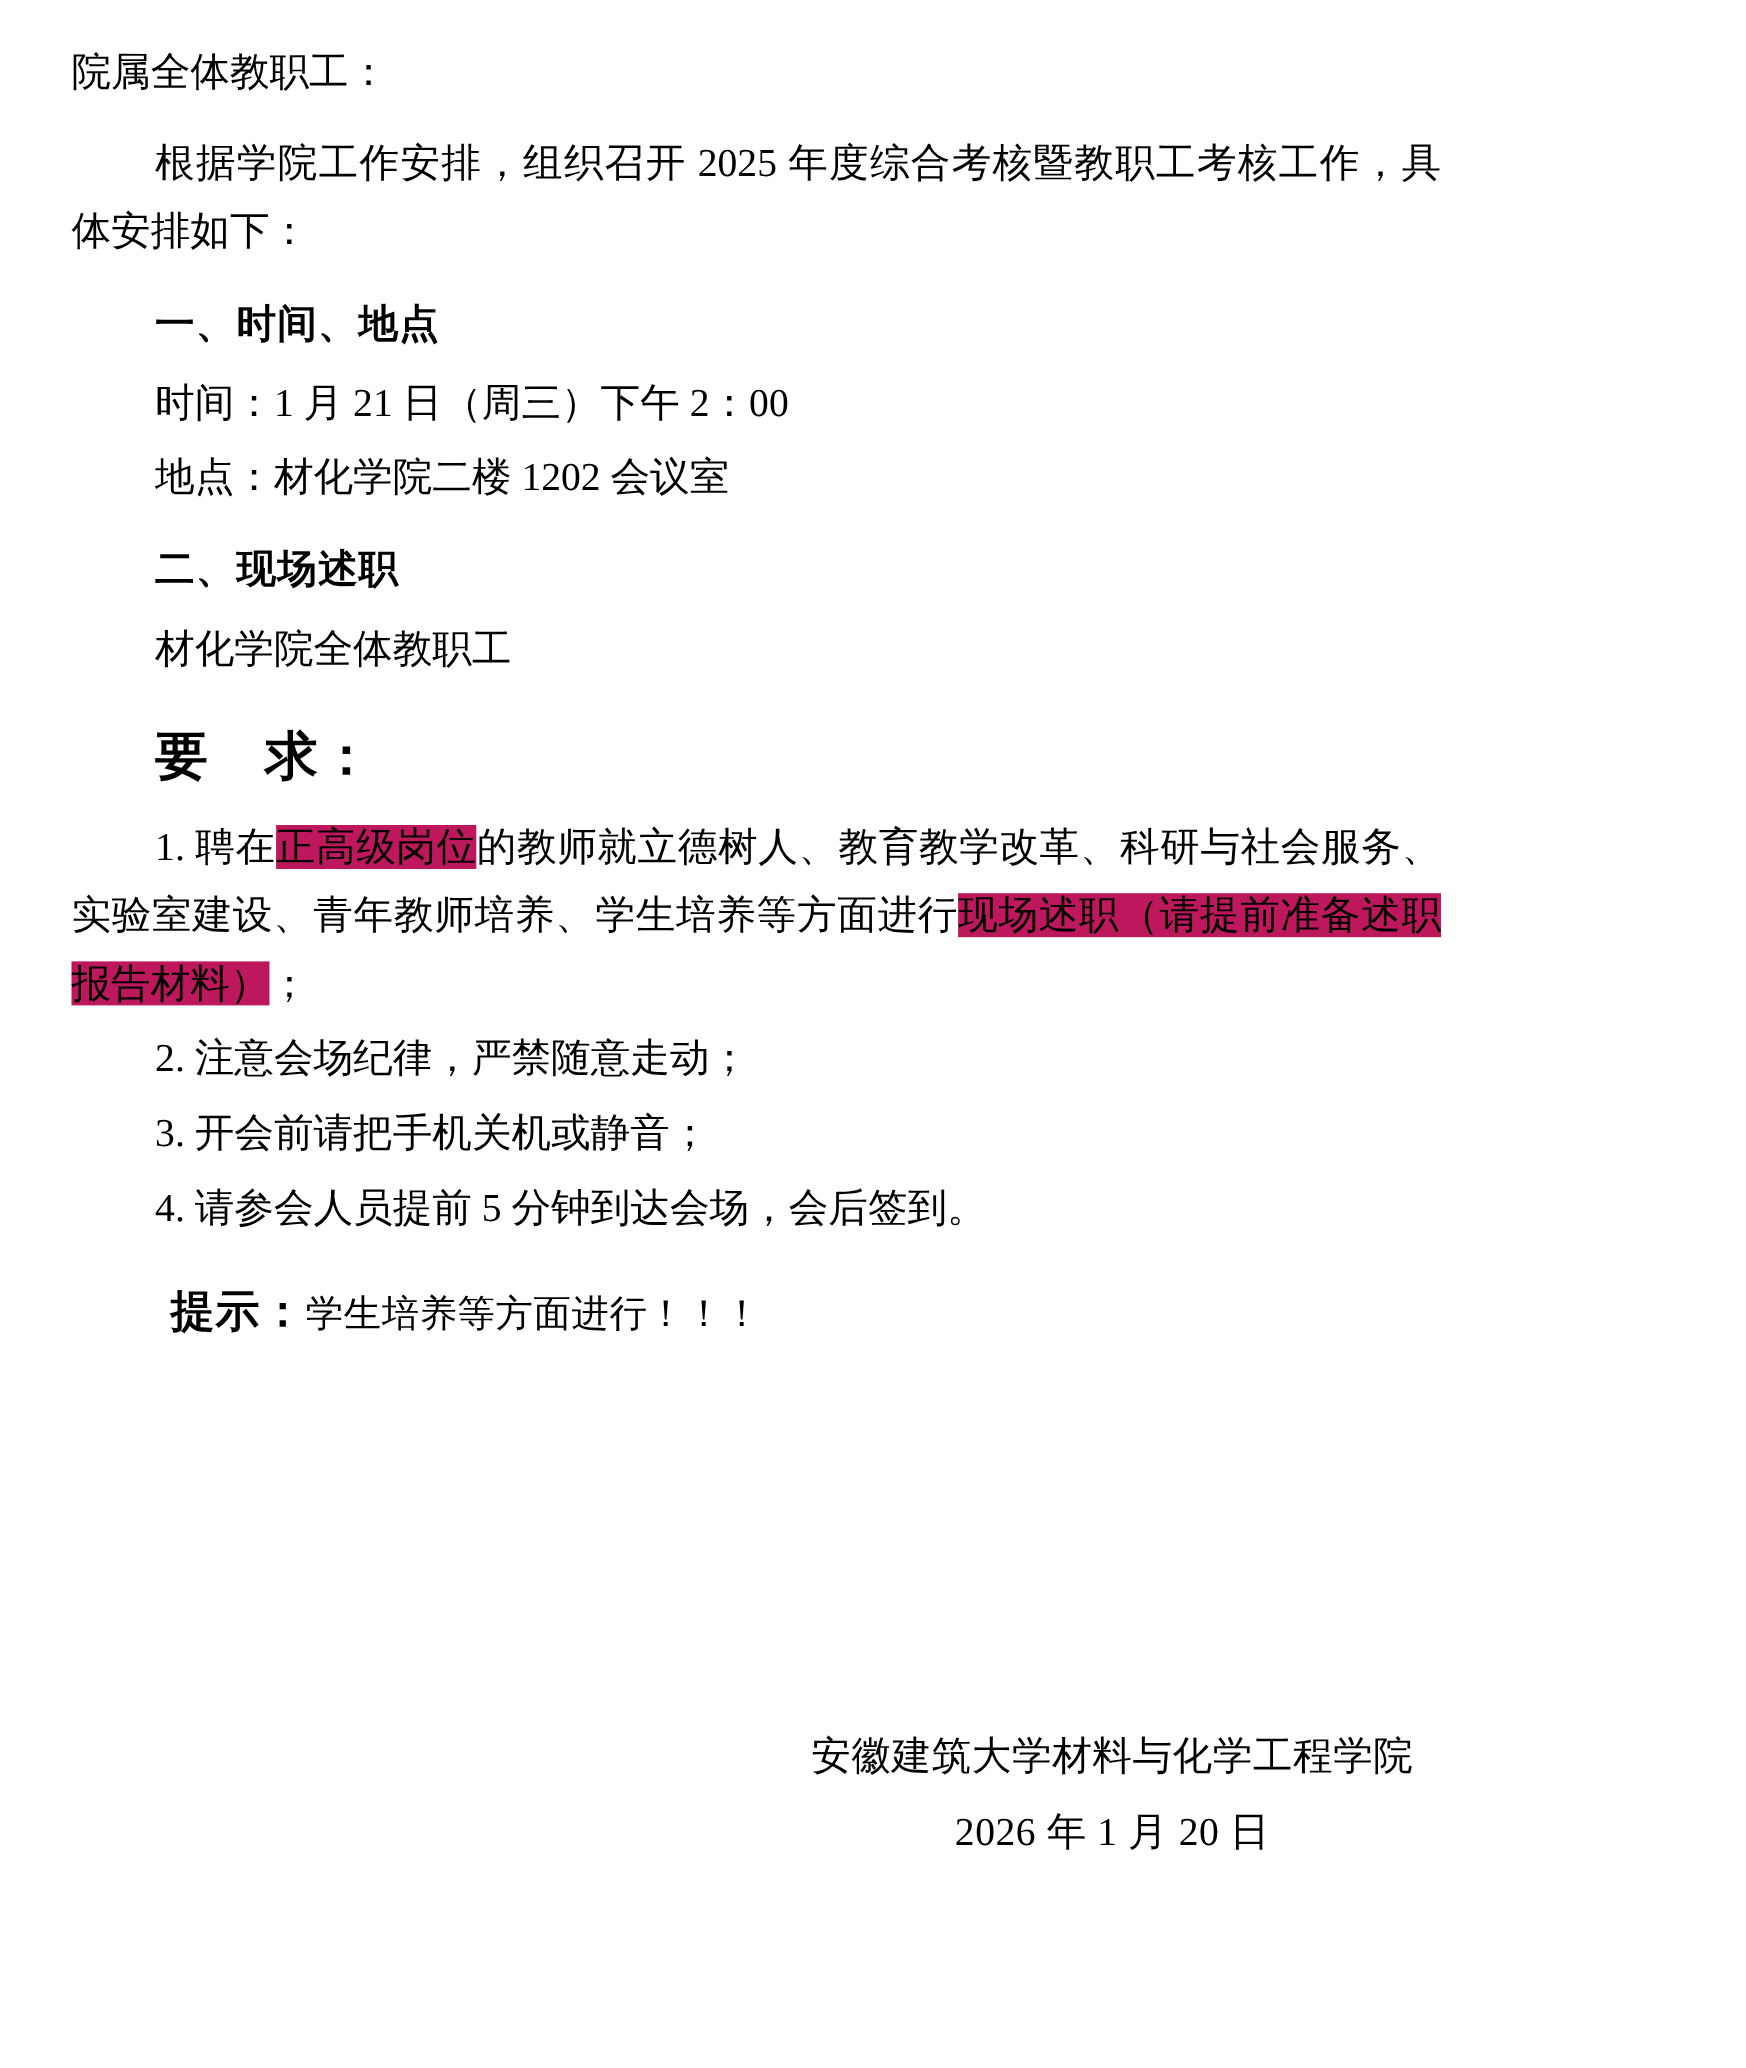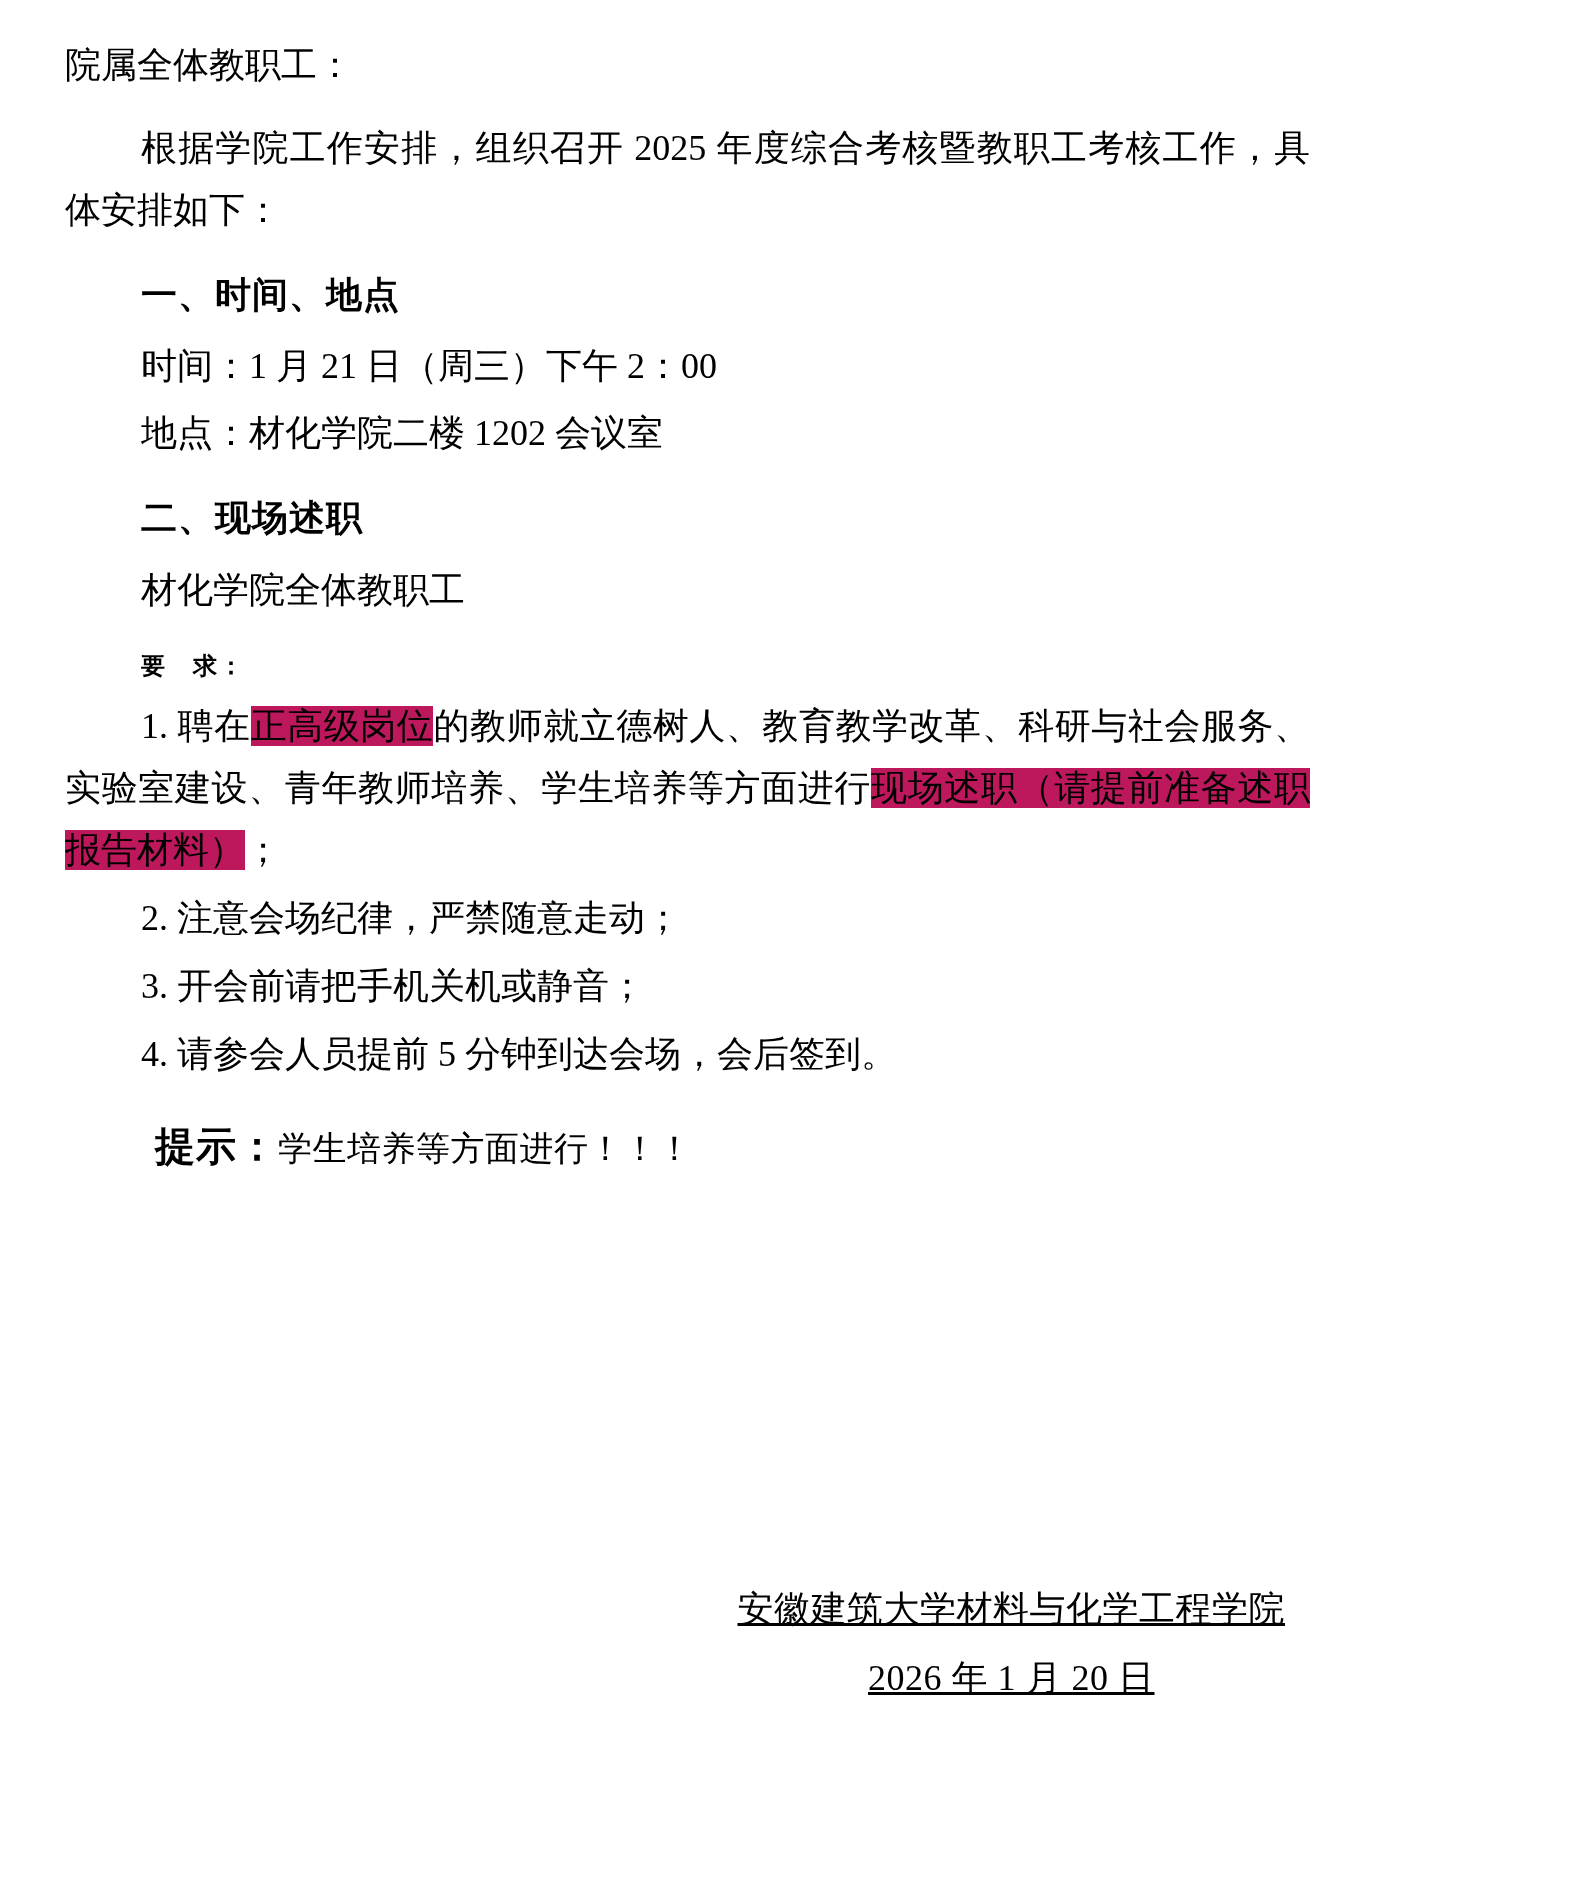--- a/index.html
+++ b/index.html
@@ -47,21 +47,21 @@
     text-indent: 76px;
     letter-spacing: 1px;
   }
   .sub {
     font-size: 36px;
     line-height: 1.75;
     text-indent: 76px;
     margin-bottom: 4px;
   }
   .req-label {
-    font-size: 24px;
+    font-size: 48px;
     font-weight: bold;
     font-family: "DejaVu Sans", "Liberation Sans", sans-serif;
     text-indent: 76px;
     line-height: 1.85;
     margin: 22px 0 8px 0;
     letter-spacing: 2px;
   }
   .item {
     font-size: 36px;
     line-height: 1.72;
@@ -84,25 +84,24 @@
     letter-spacing: 1px;
     text-align: center;
   }
   .tip-text {
     font-size: 34px;
     letter-spacing: 0.5px;
   }
   .footer {
     position: absolute;
     right: 130px;
-    bottom: 168px;
+    bottom: 181px;
     text-align: center;
     font-size: 36px;
     line-height: 1.9;
-    text-decoration: underline;
   }
   .footer .org { letter-spacing: 0.5px; }
   .footer .date { letter-spacing: 0.5px; }
 </style>
 </head>
 <body>
 
 <div class="page">
 
   <div class="salutation">院属全体教职工：</div>

